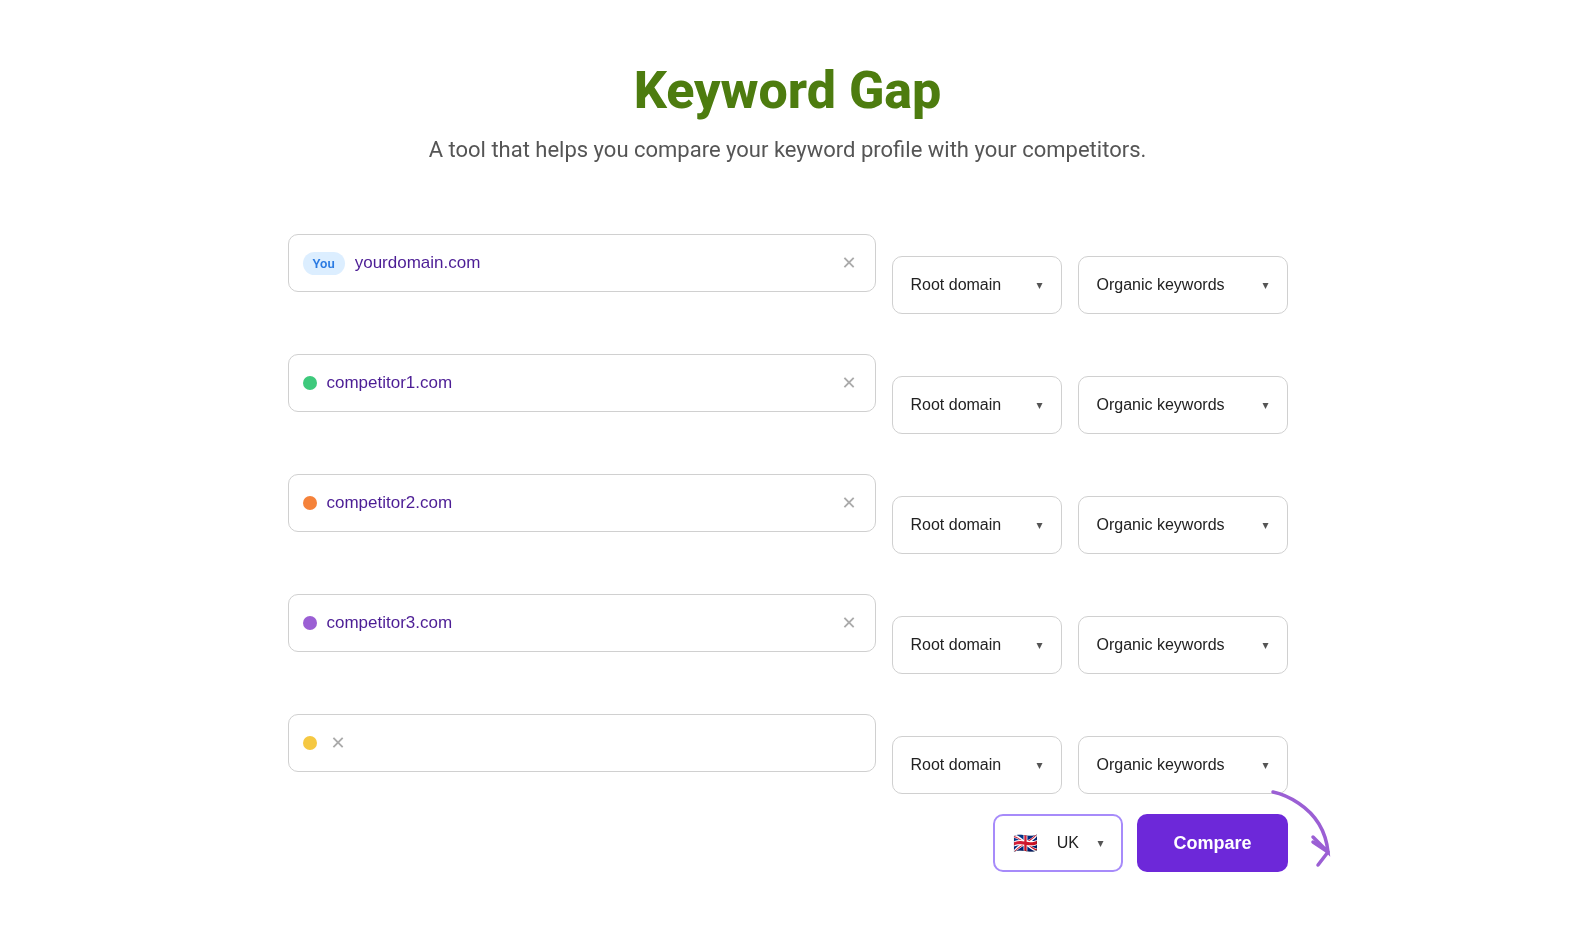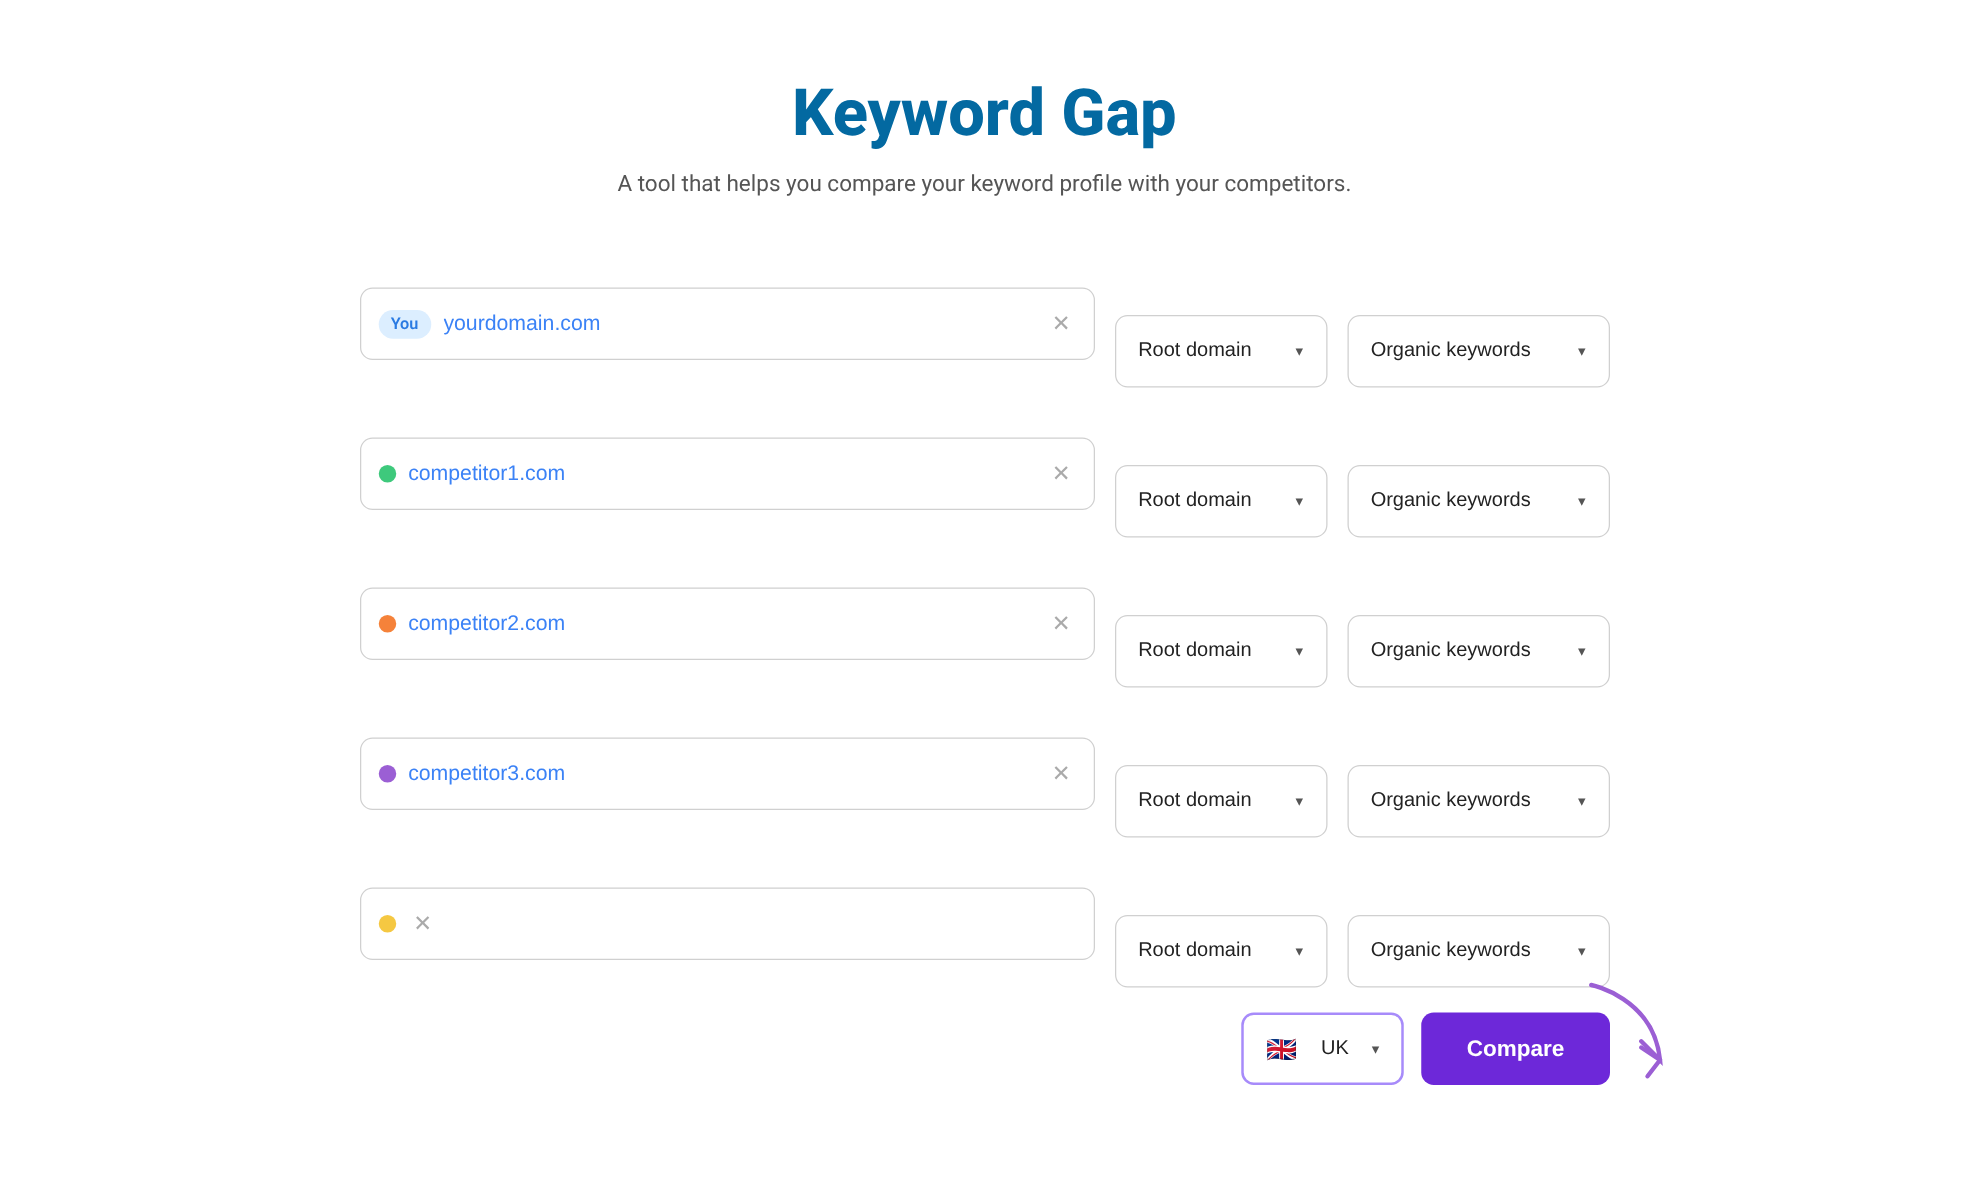--- a/index.html
+++ b/index.html
@@ -22,27 +22,27 @@
       width: 1000px;
       max-width: 100%;
       display: flex;
       flex-direction: column;
       align-items: center;
     }
 
     .page-title {
       font-size: 52px;
       font-weight: 800;
-      color: #0369a1;
+      color: #4d7c0f;
       text-align: center;
       margin-bottom: 16px;
     }
 
     .page-subtitle {
-      font-size: 18px;
+      font-size: 22px;
       color: #555;
       text-align: center;
       margin-bottom: 50px;
     }
 
     .rows-container {
       width: 100%;
       display: flex;
       flex-direction: column;
       gap: 18px;
@@ -82,21 +82,21 @@
       height: 14px;
       border-radius: 50%;
       flex-shrink: 0;
     }
 
     .domain-input {
       flex: 1;
       border: none;
       outline: none;
       font-size: 17px;
-      color: #3b82f6;
+      color: #4c1d95;
       background: transparent;
     }
 
     .clear-btn {
       background: none;
       border: none;
       cursor: pointer;
       color: #aaa;
       font-size: 18px;
       padding: 4px;

